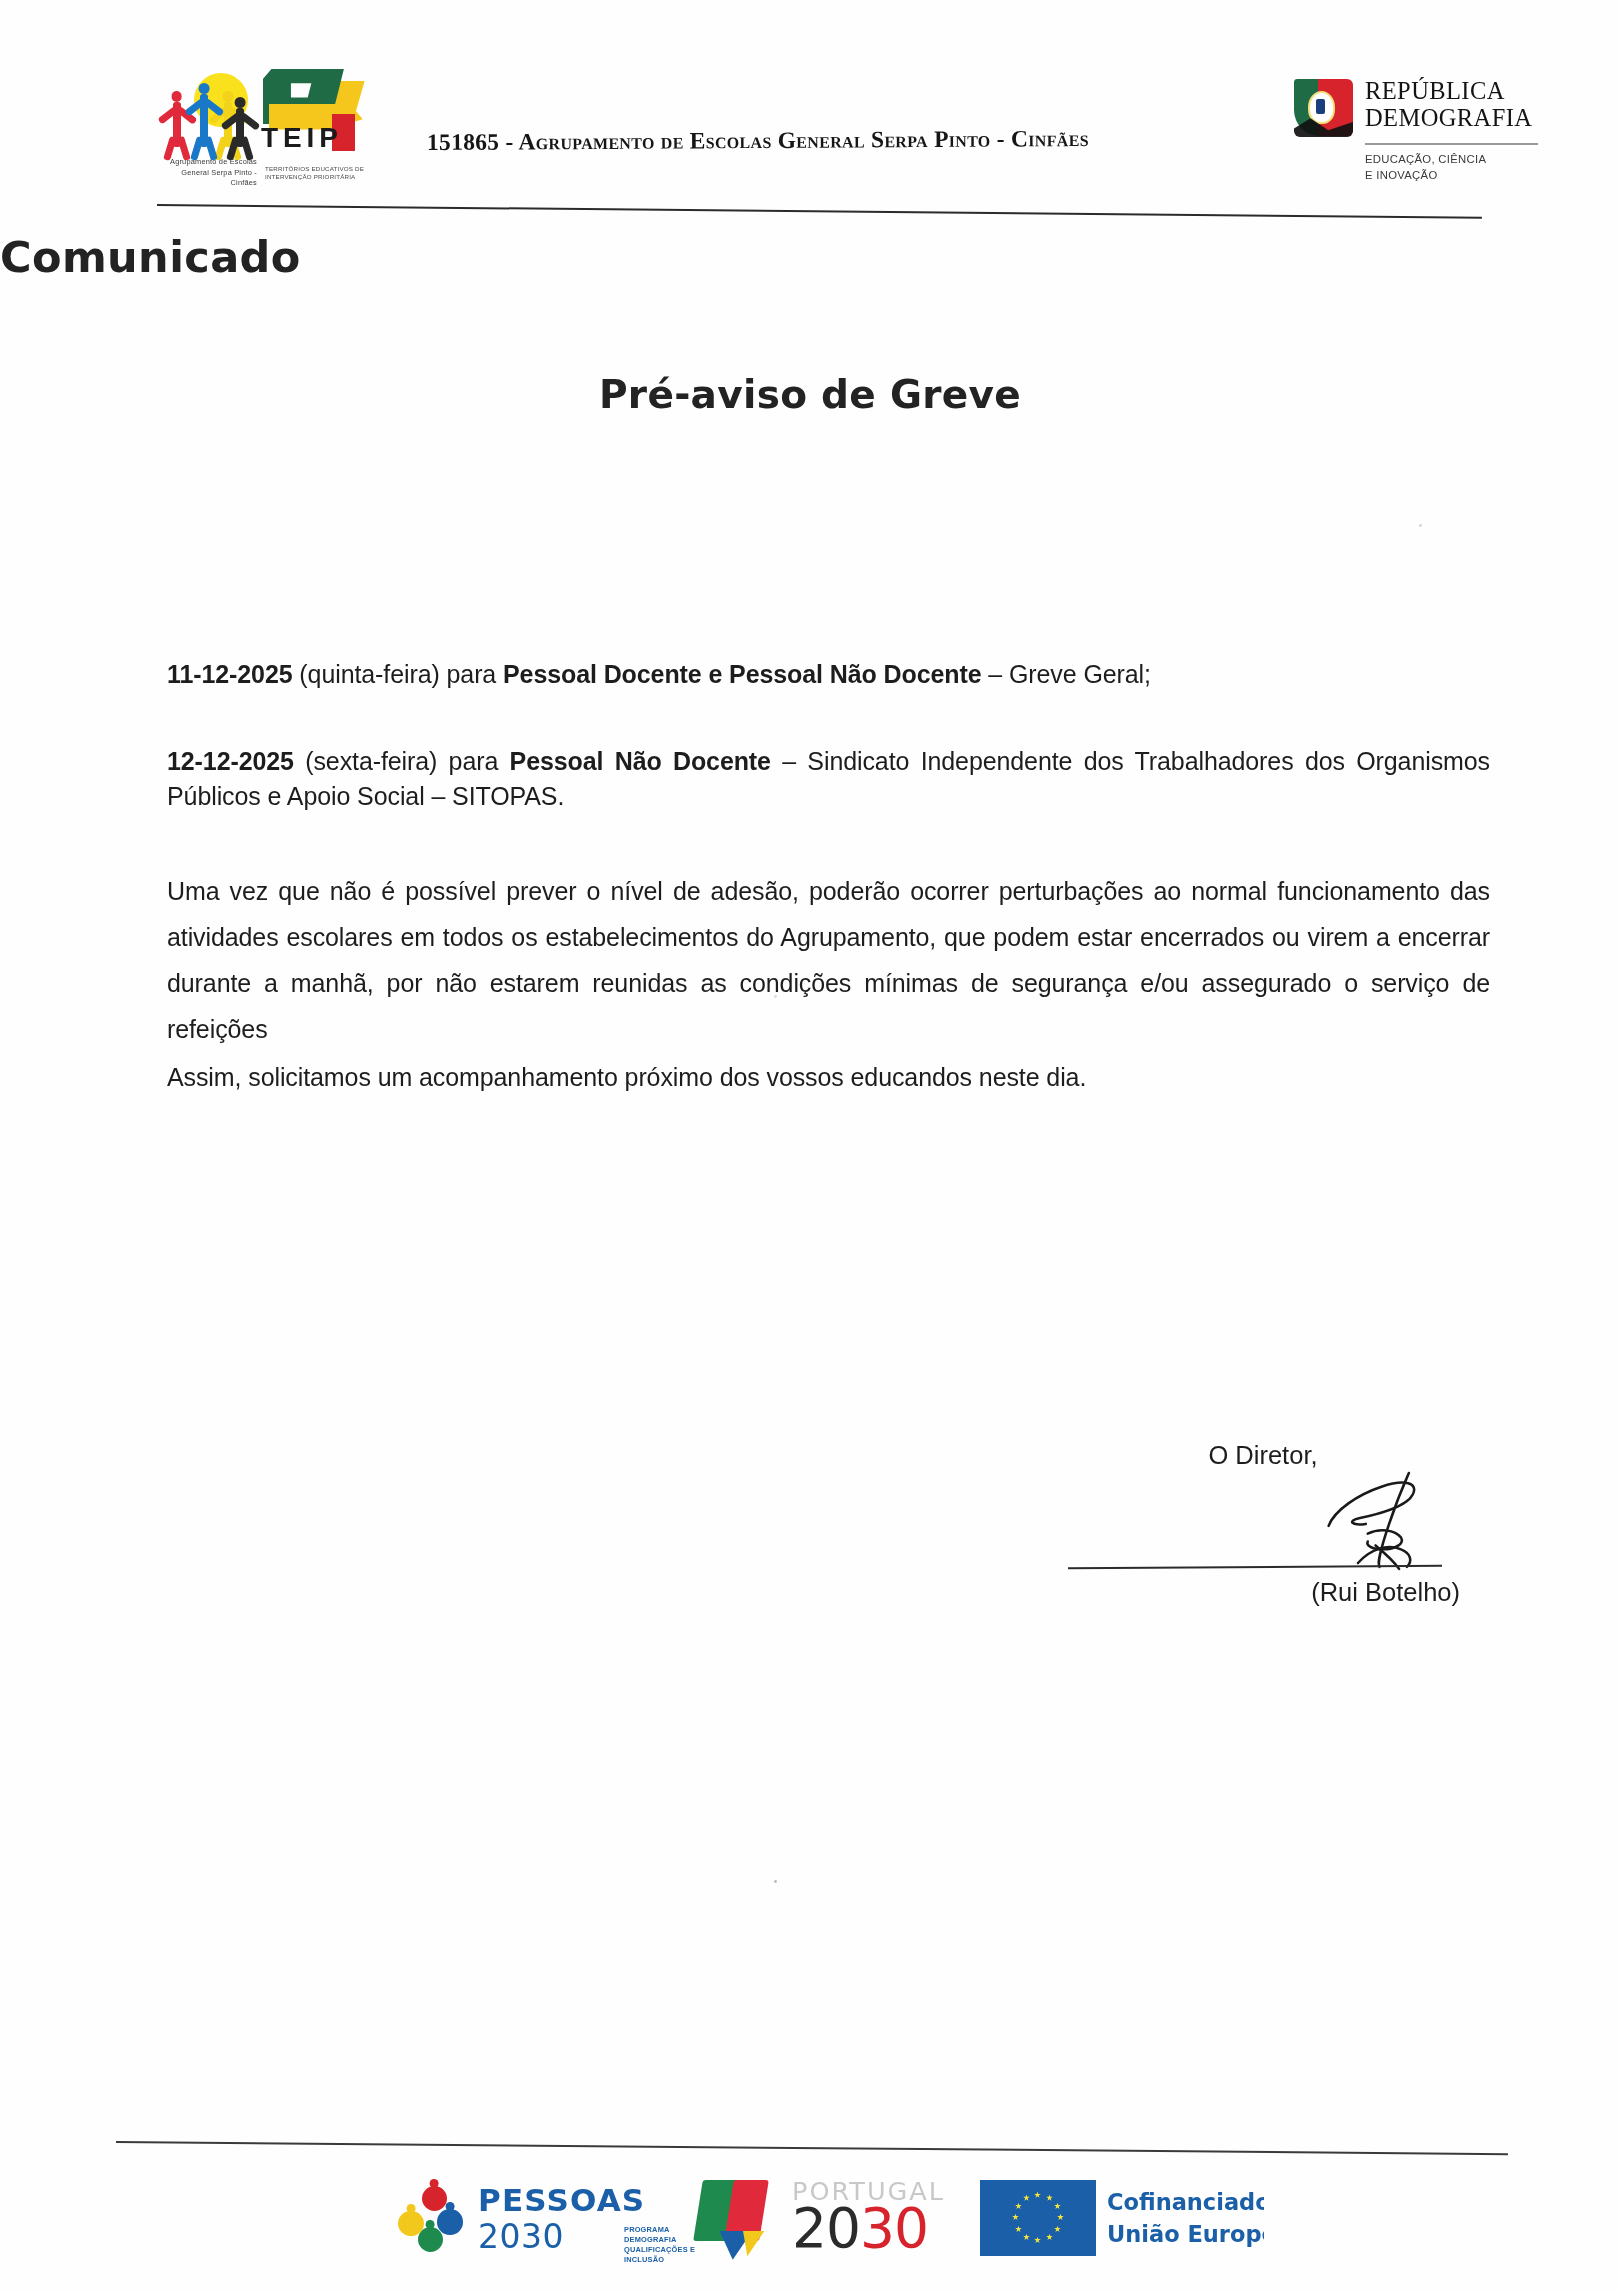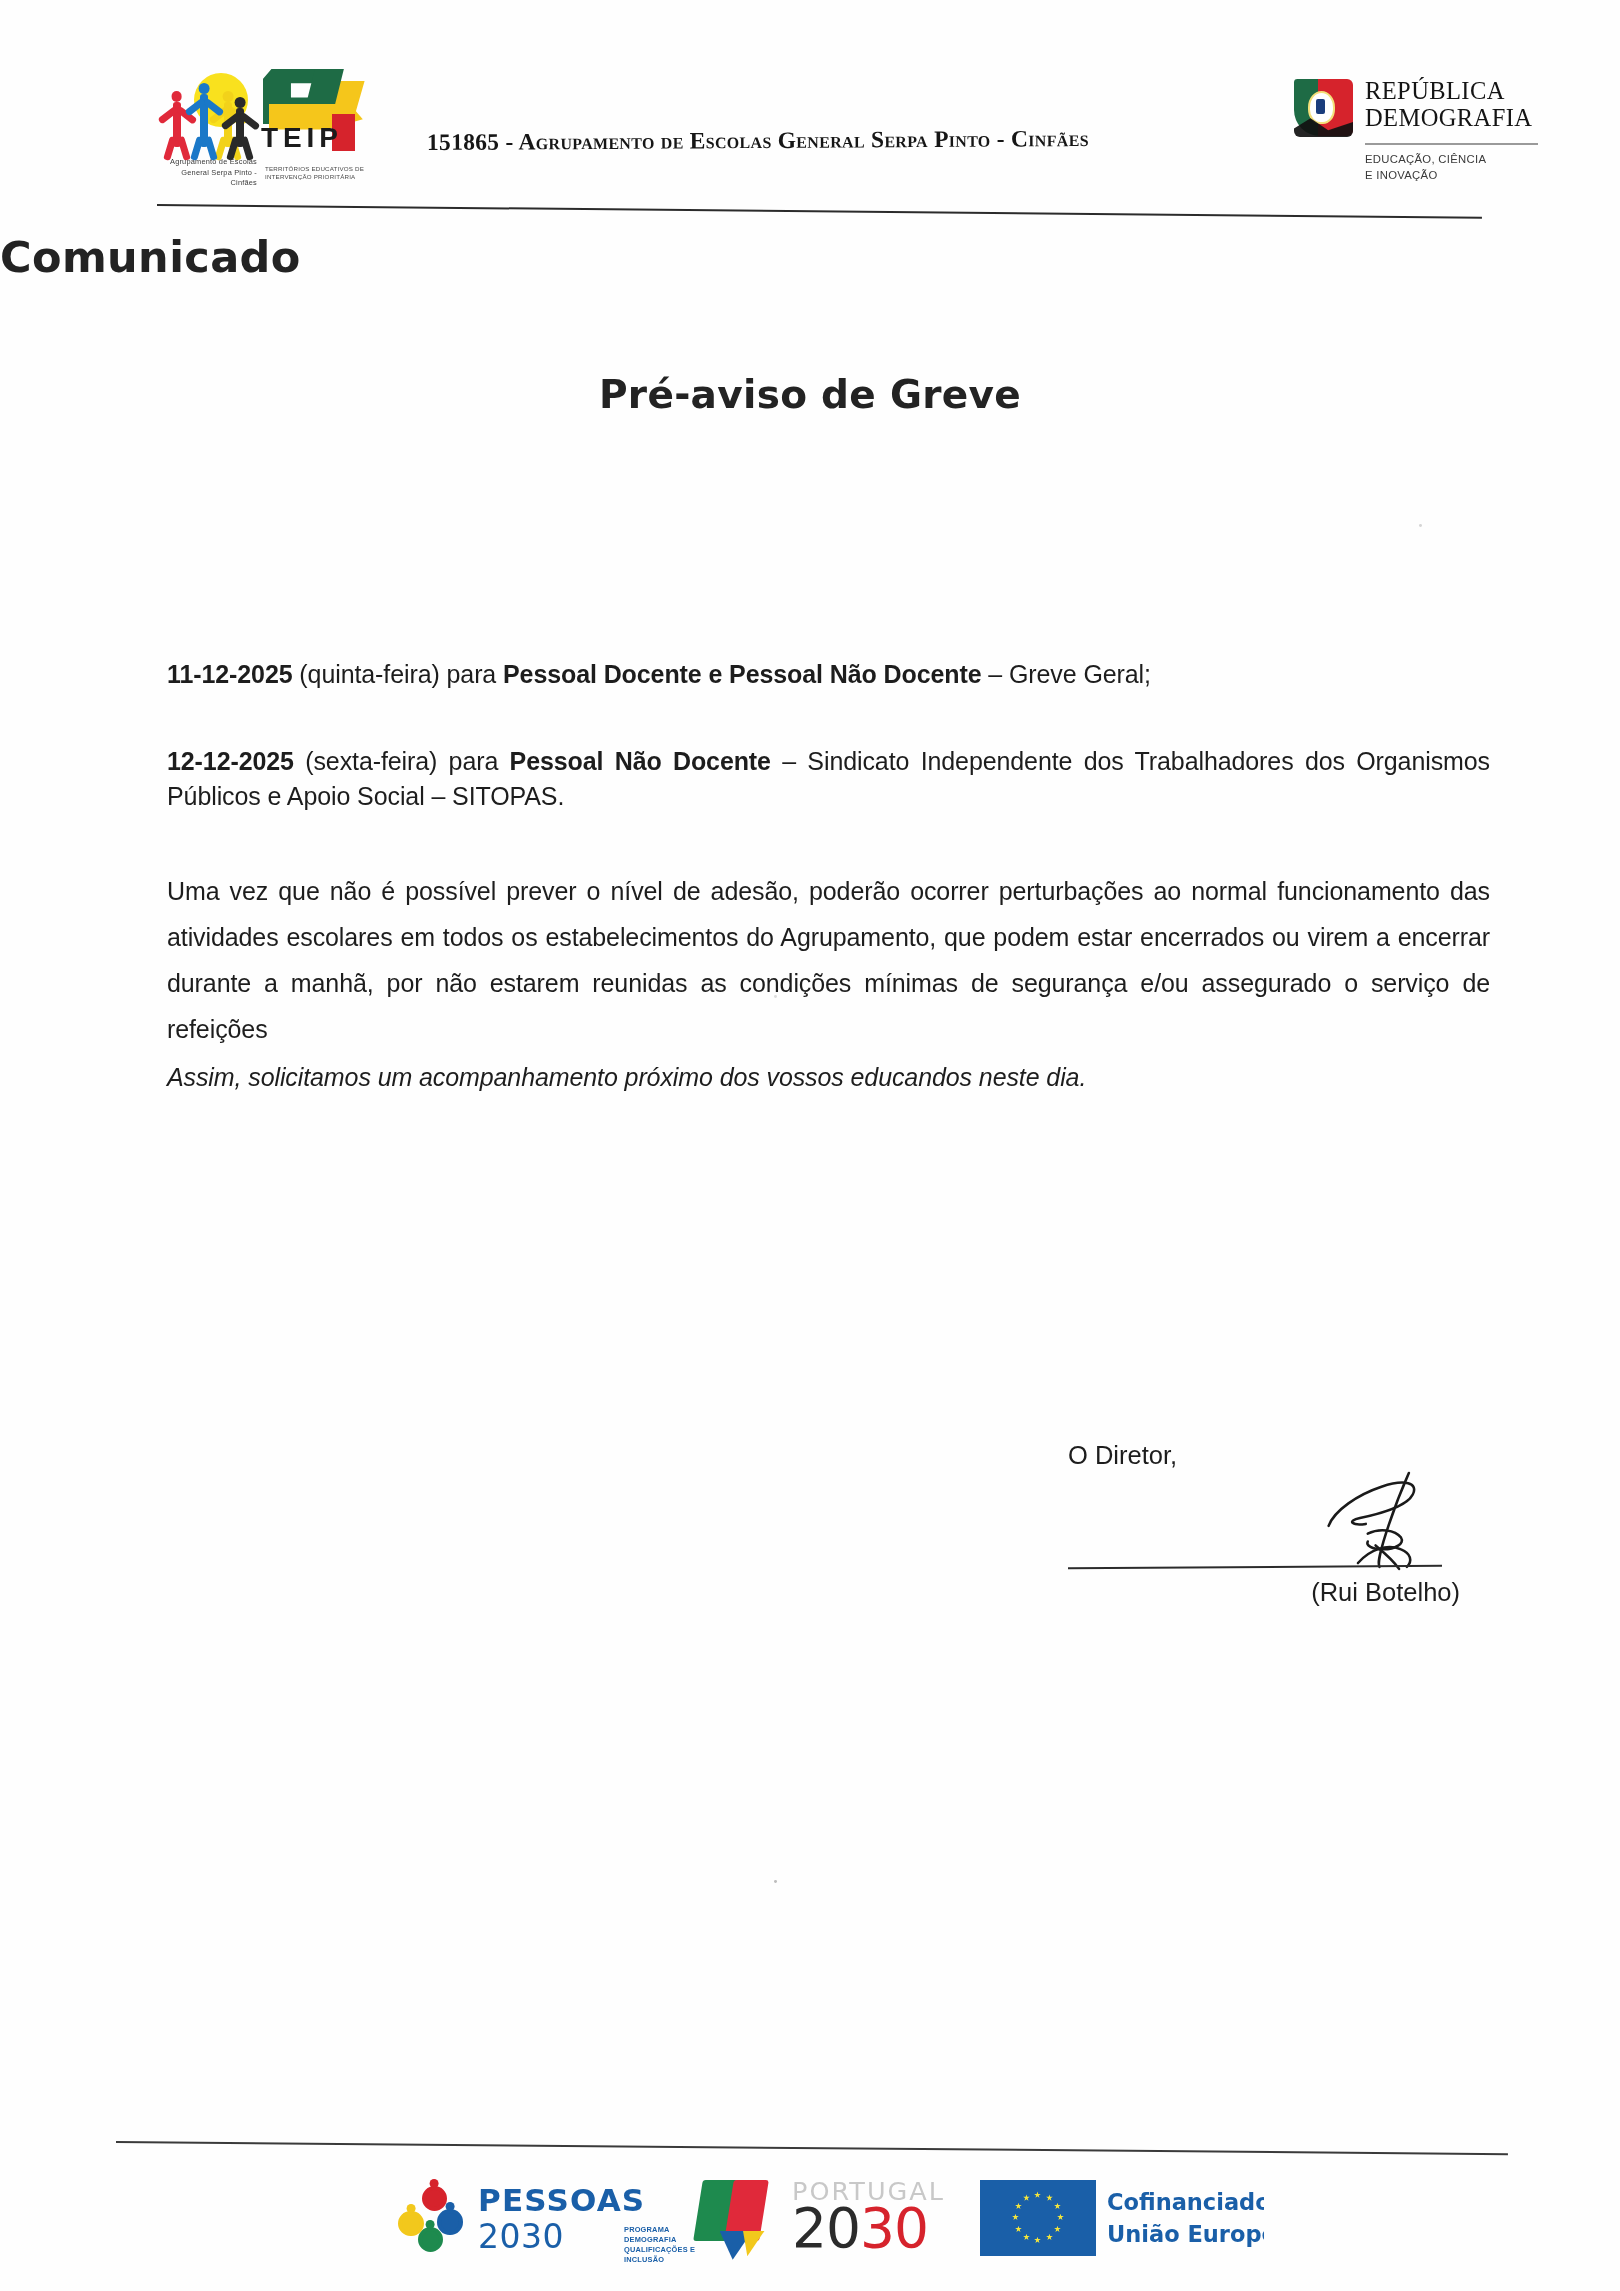--- a/index.html
+++ b/index.html
@@ -310,33 +310,33 @@
     font-size: 25px;
     line-height: 1.42;
     color: #1d1d1d;
     letter-spacing: -0.1px;
   }
   .para.justify { text-align: justify; }
   .p-intro { margin: 0 0 57px 0; }
   .p-day1  { margin: 0 0 51px 0; }
   .p-day2  { margin: 0 0 53px 0; }
   .p-main  { margin: 0 0 7.8px 0; line-height: 1.85; }
-  .p-assim { margin: 0 0 67px 0; font-style: italic; }
+  .p-assim { margin: 0 0 67px 0; }
   .p-thanks{ margin: 0; }
   b { font-weight: 700; }
 
   
   .sig-block {
     position: absolute;
     left: 1068px;
     top: 1441px;
     width: 421px;
   }
   .sig-role {
-    text-align: left;
+    text-align: center;
     font-family: "Liberation Sans", sans-serif;
     font-size: 25.5px;
     color: #1d1d1d;
     padding-right: 31px;
   }
   .sig-mark {
     position: absolute;
     left: 243px;
     top: 23.5px;
     width: 137px;

